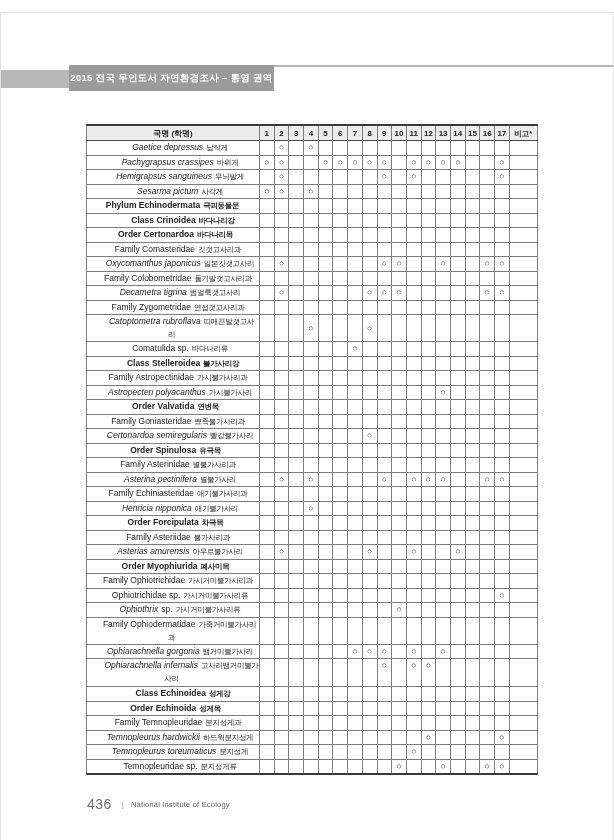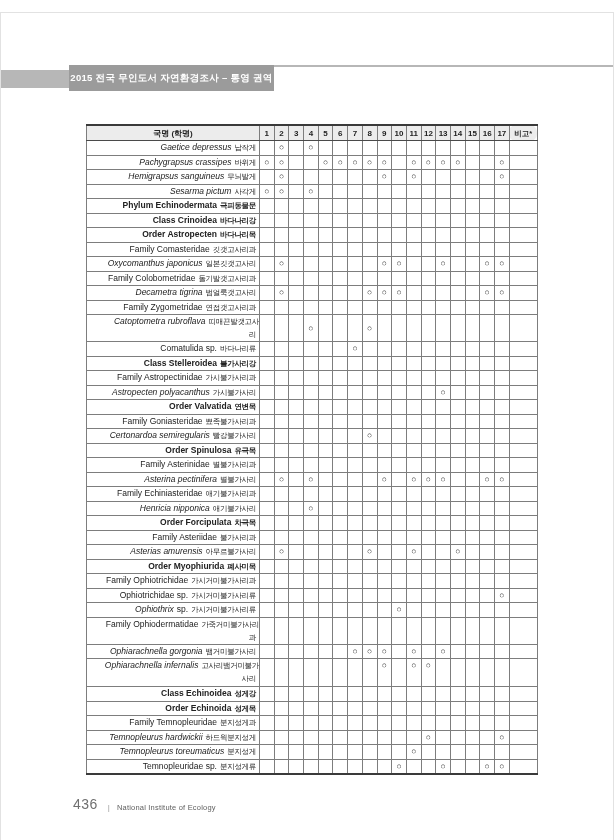--- a/index.html
+++ b/index.html
@@ -24,34 +24,34 @@
     border-collapse:collapse; table-layout:fixed;
     border-top:2px solid #3a3a3a; border-bottom:2px solid #3a3a3a;
   }
   table.sp th, table.sp td {
     border:1px solid #7d7d7d; padding:0; height:13.5px;
     font-size:8.5px; line-height:13px; overflow:hidden;
   }
   table.sp thead th { background:#ececec; font-weight:bold; text-align:center;
     font-size:8px; border-bottom:1px solid #4a4a4a; height:14px; }
   th.name-h { background:#e3e3e3; font-size:8.5px; }
-  td.name { text-align:right; white-space:normal; word-break:break-all; padding-right:1px; }
+  td.name { text-align:center; white-space:normal; word-break:break-all; padding-right:1px; }
   td.name .kor { font-size:7.5px; letter-spacing:-0.3px; }
   td.name > *:not(:empty) { margin-right:3px; }
   td.site, td.note { text-align:center; color:#333; font-size:8.5px; white-space:nowrap; }
   tr.lv-phylum td.name, tr.lv-class td.name, tr.lv-order td.name { font-weight:bold; }
   tr.lv-phylum td.name { text-indent:2px; }
   tr.lv-class  td.name { text-indent:4px;padding-left:19px; }
   tr.lv-order  td.name { text-indent:8px; }
   tr.lv-family td.name { text-indent:13px; }
   tr.lv-species td.name { text-indent:17px; }
   tr.wrap td { height:27px; vertical-align:top; }
 
   
-  .footer { position:absolute; left:72px; top:783px; display:flex; align-items:flex-end; color:#6d6d6d; }
+  .footer { position:absolute; left:86px; top:783px; display:flex; align-items:center; color:#6d6d6d; }
   .footer .pnum { font-size:14px; font-weight:400; letter-spacing:0.5px; color:#707070; }
   .footer .sep  { font-size:8px; margin:0 7px 0 10px; color:#999; }
   .footer .org  { font-size:7.5px; color:#5f5f5f; letter-spacing:0.2px; }
 </style>
 </head>
 <body>
 
 <div class="page">
 
   <div class="band-left"></div>
@@ -224,21 +224,21 @@
           <td class="site"></td>
           <td class="site"></td>
           <td class="site"></td>
           <td class="site"></td>
           <td class="site"></td>
           <td class="site"></td>
           <td class="site"></td>
           <td class="note"></td>
         </tr>
         <tr class="lv-order">
-          <td class="name"><i></i><span>Order Astropecten</span><span class="kor">바다나리목</span></td>
+          <td class="name"><i></i><span>Order Certonardoa</span><span class="kor">바다나리목</span></td>
           <td class="site"></td>
           <td class="site"></td>
           <td class="site"></td>
           <td class="site"></td>
           <td class="site"></td>
           <td class="site"></td>
           <td class="site"></td>
           <td class="site"></td>
           <td class="site"></td>
           <td class="site"></td>

